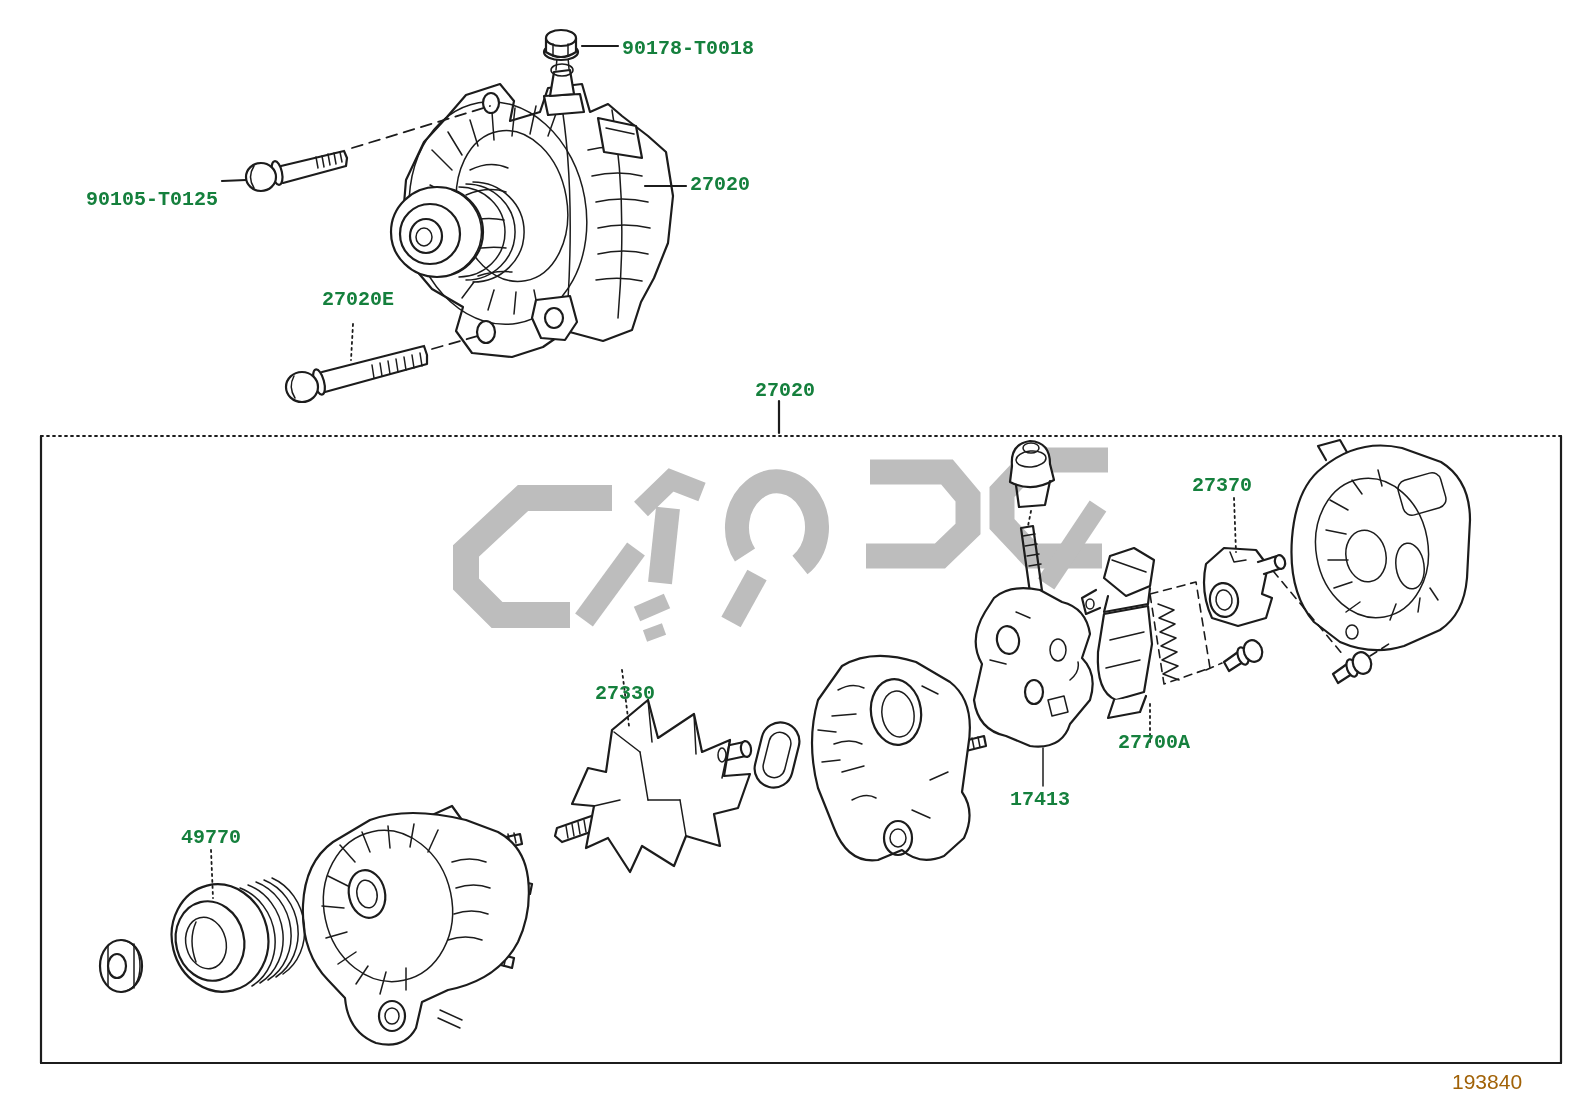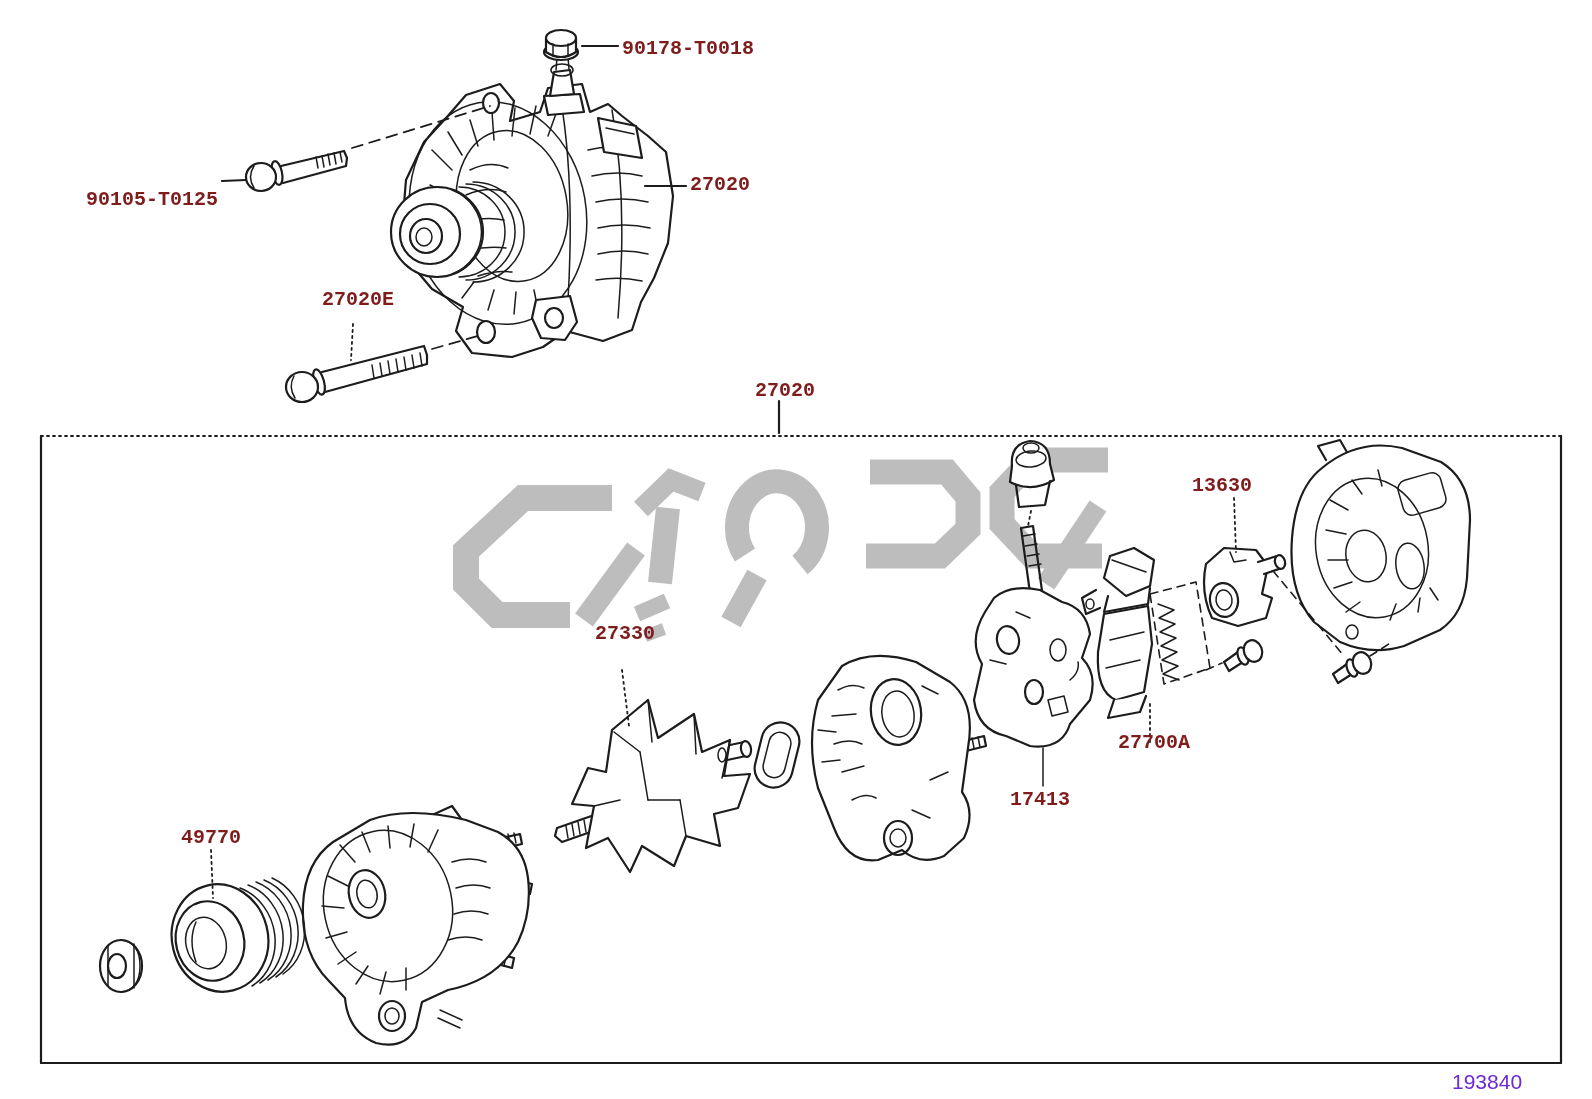--- a/index.html
+++ b/index.html
@@ -7,23 +7,23 @@
   .canvas{position:relative;width:1592px;height:1099px;background:#fff;overflow:hidden;
           font-family:"Liberation Mono",monospace;}
   .canvas svg{position:absolute;left:0;top:0;}
   .ln  {fill:none;stroke:var(--line);stroke-width:2.2;stroke-linecap:round;stroke-linejoin:round;}
   .lnf {fill:#ffffff;stroke:var(--line);stroke-width:2.2;stroke-linecap:round;stroke-linejoin:round;}
   .thin{stroke-width:1.5;}
   .dash{stroke-dasharray:11 7;stroke-width:1.8;}
   .dsh2{stroke-dasharray:8 6;stroke-width:1.6;}
   .dots{stroke-dasharray:2 4;stroke-width:1.8;}
   .wm  {fill:none;stroke:var(--wm);stroke-linecap:butt;stroke-linejoin:miter;}
-  .plabel{position:absolute;font:700 20px "Liberation Mono",monospace;color:#7f1d1d;
+  .plabel{position:absolute;font:700 20px "Liberation Mono",monospace;color:#15803d;
           white-space:nowrap;letter-spacing:0;}
-  .figcode{position:absolute;font:400 21px "Liberation Sans",sans-serif;color:#6d28d9;text-align:right;}
+  .figcode{position:absolute;font:400 21px "Liberation Sans",sans-serif;color:#a16207;text-align:right;}
 </style>
 </head>
 <body>
 
 <div class="canvas">
 
 <svg width="1592" height="1099" viewBox="0 0 1592 1099">
 
   <g>
     <path class="ln dots" d="M41,436 H1561"></path>
@@ -350,21 +350,21 @@
     <path class="ln thin" d="M1043,748 L1043,786"></path>
     <path class="ln dots" d="M211,850 L213,898"></path>
   </g>
 </svg>
 
 <div class="plabel" style="left:622px;top:37px">90178-T0018</div>
 <div class="plabel" style="left:86px;top:188px">90105-T0125</div>
 <div class="plabel" style="left:690px;top:173px">27020</div>
 <div class="plabel" style="left:322px;top:288px">27020E</div>
 <div class="plabel" style="left:755px;top:379px">27020</div>
-<div class="plabel" style="left:1192px;top:474px">13630</div>
-<div class="plabel" style="left:595px;top:622px">27330</div>
+<div class="plabel" style="left:1192px;top:474px">27370</div>
+<div class="plabel" style="left:595px;top:682px">27330</div>
 <div class="plabel" style="left:1118px;top:731px">27700A</div>
 <div class="plabel" style="left:1010px;top:788px">17413</div>
 <div class="plabel" style="left:181px;top:826px">49770</div>
 
 <div class="figcode" style="left:1452px;top:1070px">193840</div>
 
 </div>
 
 </body></html>

